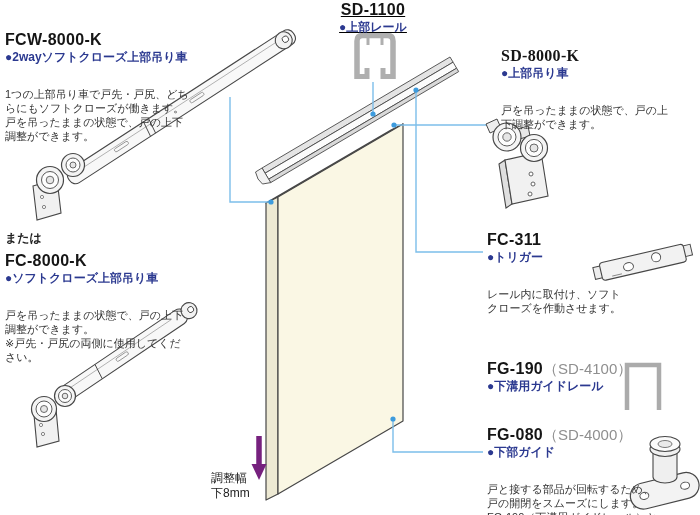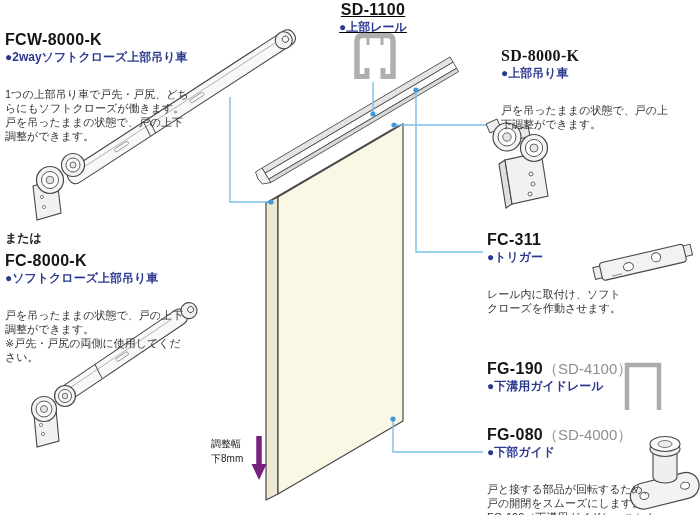--- a/index.html
+++ b/index.html
@@ -7,21 +7,21 @@
     position:relative;width:700px;height:515px;background:#fff;overflow:hidden;
     font-family:"Liberation Sans","DejaVu Sans",sans-serif;
   }
   #diagram-svg{position:absolute;left:0;top:0;z-index:1;}
   .section{position:absolute;z-index:2;}
   .title{font-size:16px;font-weight:700;color:#151515;letter-spacing:.3px;line-height:18px;white-space:nowrap;}
   .title-suffix{font-size:15px;font-weight:400;color:#8F8F8F;letter-spacing:0;}
   .subtitle{font-size:12px;font-weight:700;color:#2B3990;line-height:15px;margin-top:1px;white-space:nowrap;}
   .desc{font-size:11px;color:#333;line-height:14px;margin-top:22px;white-space:pre-line;}
   .plain-label{font-size:12px;font-weight:700;color:#222;}
-  .annotation{font-size:10px;color:#222;line-height:15px;white-space:pre-line;}
+  .annotation{font-size:12px;color:#222;line-height:15px;white-space:pre-line;margin-top:35px;}
   .centered{text-align:center;}
 </style>
 </head>
 <body>
 
 <div id="stage">
 
   <svg id="diagram-svg" width="700" height="515" viewBox="0 0 700 515">
 
     <g stroke="#4A4A4A" stroke-width="0.9" stroke-linejoin="round">

